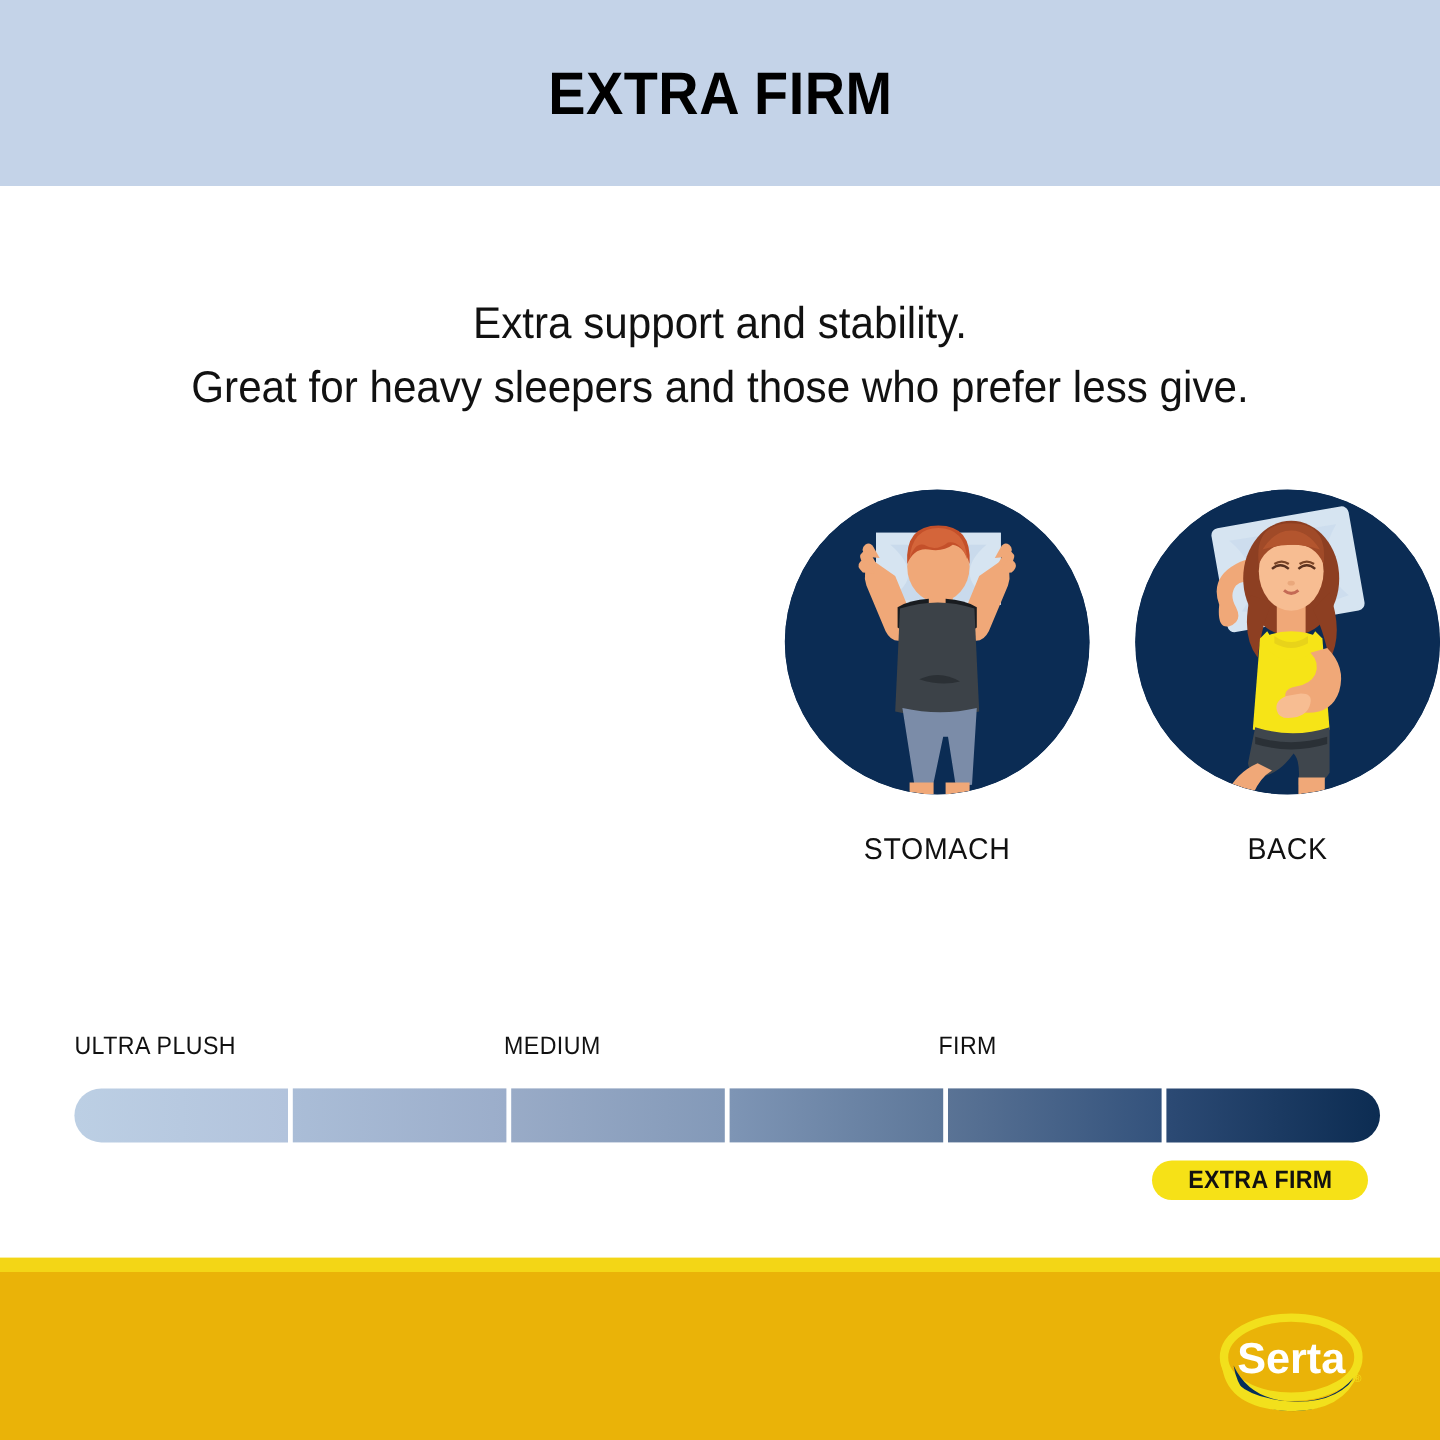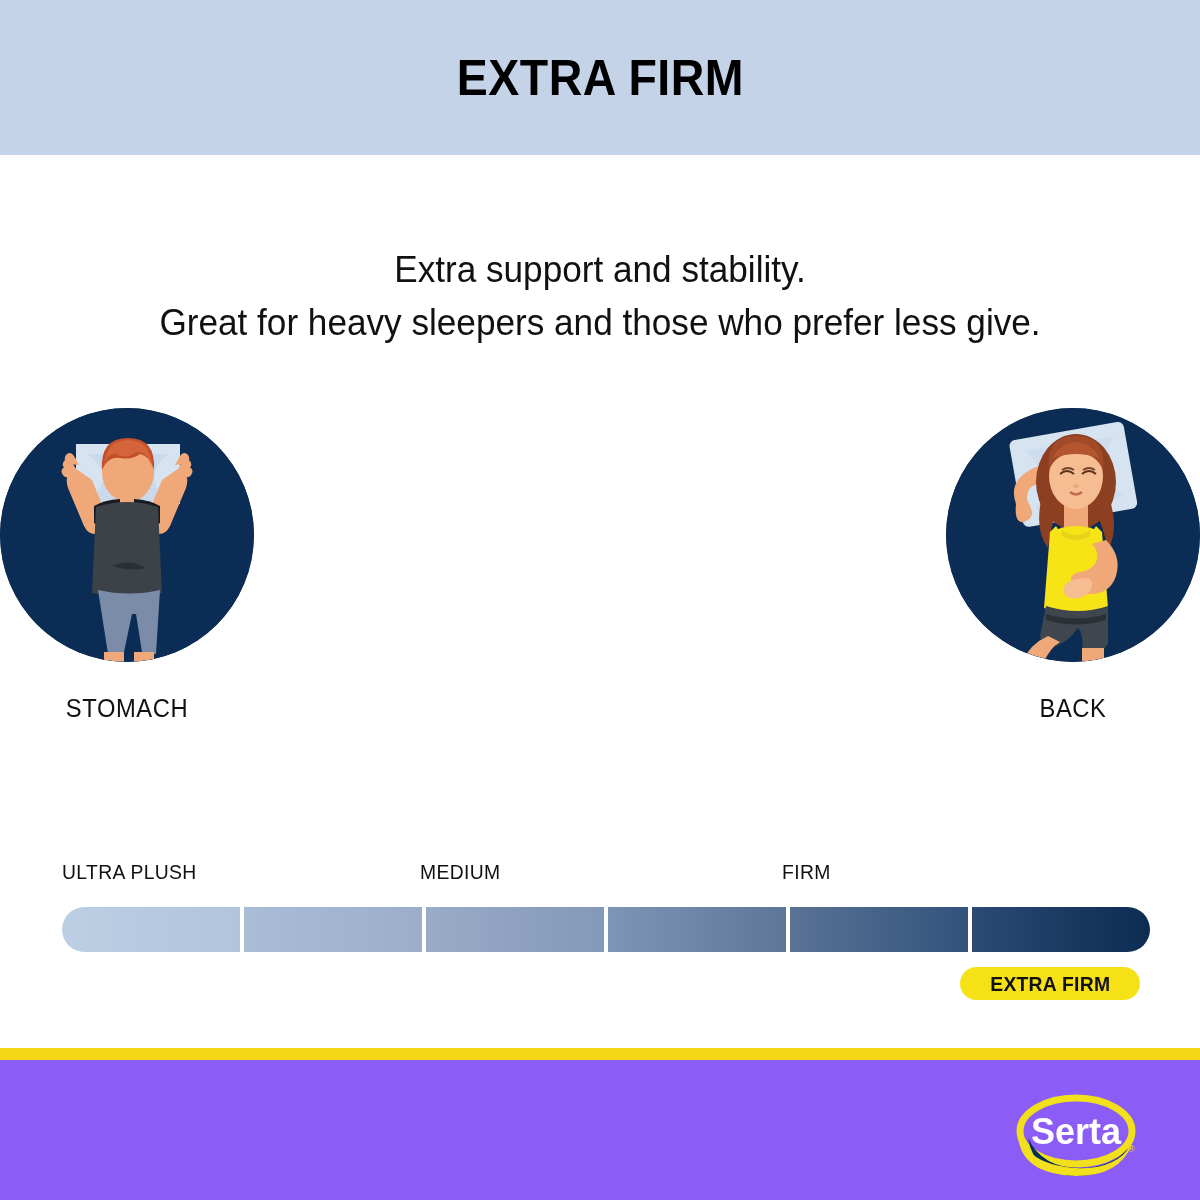--- a/index.html
+++ b/index.html
@@ -34,21 +34,21 @@
     font-size:37px;
     line-height:53px;
     font-weight:400;
     transform:scaleX(0.95);
   }
   .subtitle .line { display:block; white-space:nowrap; }
 
   
   .positions {
     position:absolute; left:0; top:408px; width:1200px;
-    display:flex; justify-content:space-between; gap:38px;
+    display:flex; justify-content:flex-end; gap:38px;
   }
   .position { width:254px; }
   .circle {
     width:254px; height:254px; border-radius:50%;
     background:#0b2c54;
     position:relative; overflow:hidden;
   }
   .position-label {
     margin-top:32px;
     text-align:center;
@@ -96,21 +96,21 @@
     transform:scaleX(0.92); white-space:nowrap;
   }
 
   
   .yellow-stripe {
     position:absolute; left:0; top:1048px; width:1200px; height:12px;
     background:#f3d616;
   }
   .footer {
     position:absolute; left:0; top:1060px; width:1200px; height:140px;
-    background:#8b5cf6;
+    background:#eab308;
   }
   .logo { position:absolute; right:58px; top:26px; width:132px; height:90px; }
 
   svg { display:block; }
 </style>
 </head>
 <body>
 
 <div class="header">
   <div class="header-title">EXTRA FIRM</div>

